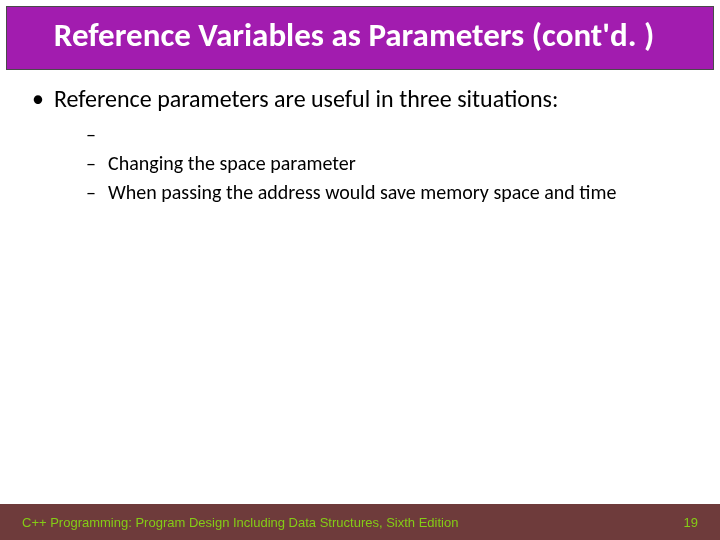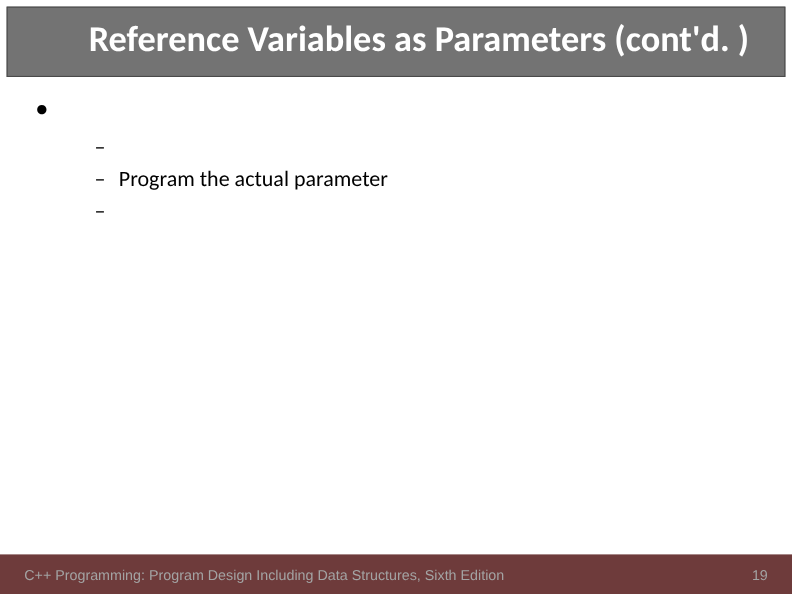--- a/index.html
+++ b/index.html
@@ -5,25 +5,25 @@
   * { margin: 0; padding: 0; box-sizing: border-box; }
   html, body { width: 720px; height: 540px; overflow: hidden; font-family: Calibri, "Segoe UI", Arial, sans-serif; background: #fff; }
   .slide {
     width: 720px;
     height: 540px;
     display: flex;
     flex-direction: column;
     background: #ffffff;
   }
   .title-bar {
-    background: #737373;
+    background: #a21caf;
     border: 1px solid #4a4a4a;
     margin: 6px 6px 0 6px;
     padding: 10px 32px 14px 20px;
-    text-align: right;
+    text-align: center;
   }
   .title-bar h1 {
     color: #ffffff;
     font-size: 33px;
     font-weight: 700;
     line-height: 1.15;
   }
   .content {
     flex: 1 1 auto;
     padding: 14px 30px 0 30px;
@@ -57,48 +57,50 @@
     flex: 0 0 22px;
     text-align: left;
   }
   .footer {
     background: #6e3b3b;
     height: 36px;
     display: flex;
     align-items: center;
     justify-content: space-between;
     padding: 0 22px;
-    color: #a3a3a3;
+    color: #84cc16;
     font-size: 13px;
     font-family: Arial, sans-serif;
   }
 </style>
 </head>
 <body>
 
 <div class="slide">
 
   <div class="title-bar">
     <h1>Reference Variables as Parameters (cont'd. )</h1>
   </div>
 
   <div class="content">
     <div class="bullet-l1">
       <span class="mark">•</span>
+      <span>Reference parameters are useful in three situations:</span>
     </div>
     <div class="sub-list">
       <div class="bullet-l2">
         <span class="mark">–</span>
       </div>
       <div class="bullet-l2">
         <span class="mark">–</span>
-        <span>Program the actual parameter</span>
+        <span>Changing the space parameter</span>
       </div>
       <div class="bullet-l2">
         <span class="mark">–</span>
+        <span>When passing the address would save memory space and time</span>
       </div>
     </div>
   </div>
 
   <div class="footer">
     <span>C++ Programming: Program Design Including Data Structures, Sixth Edition</span>
     <span>19</span>
   </div>
 
 </div>

